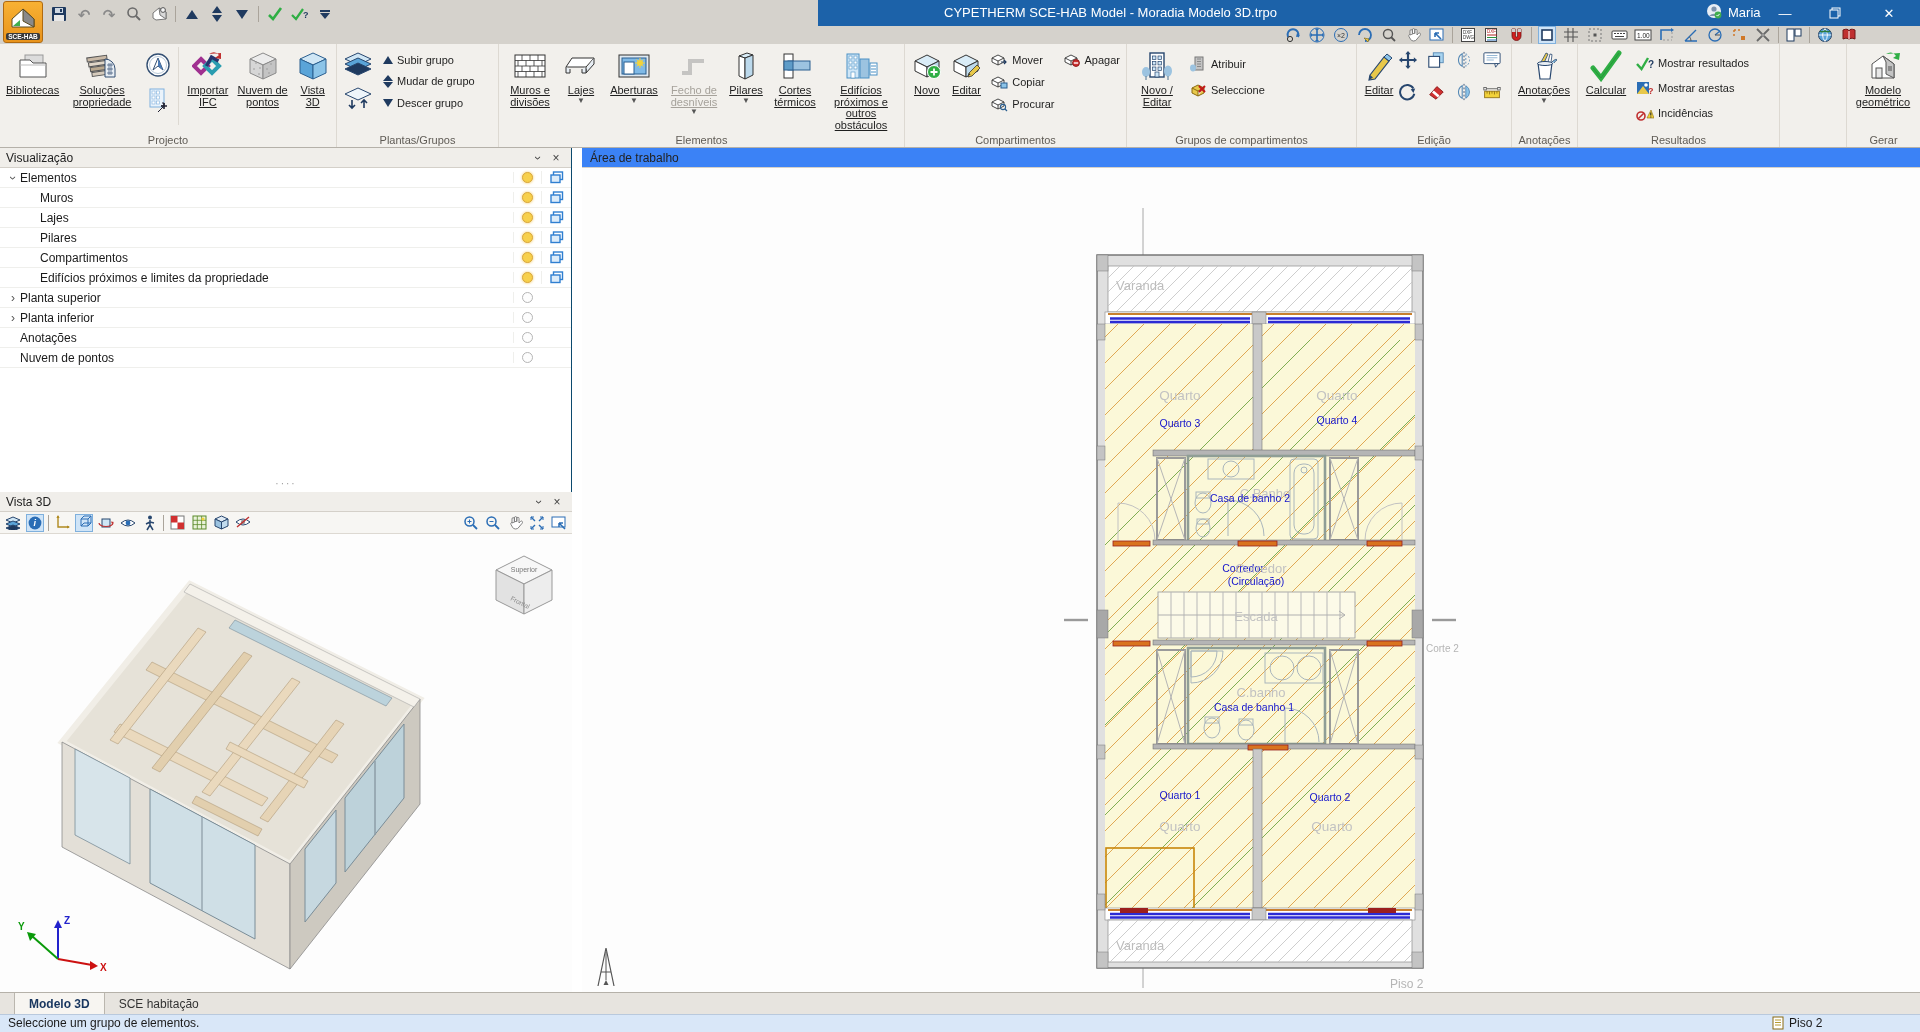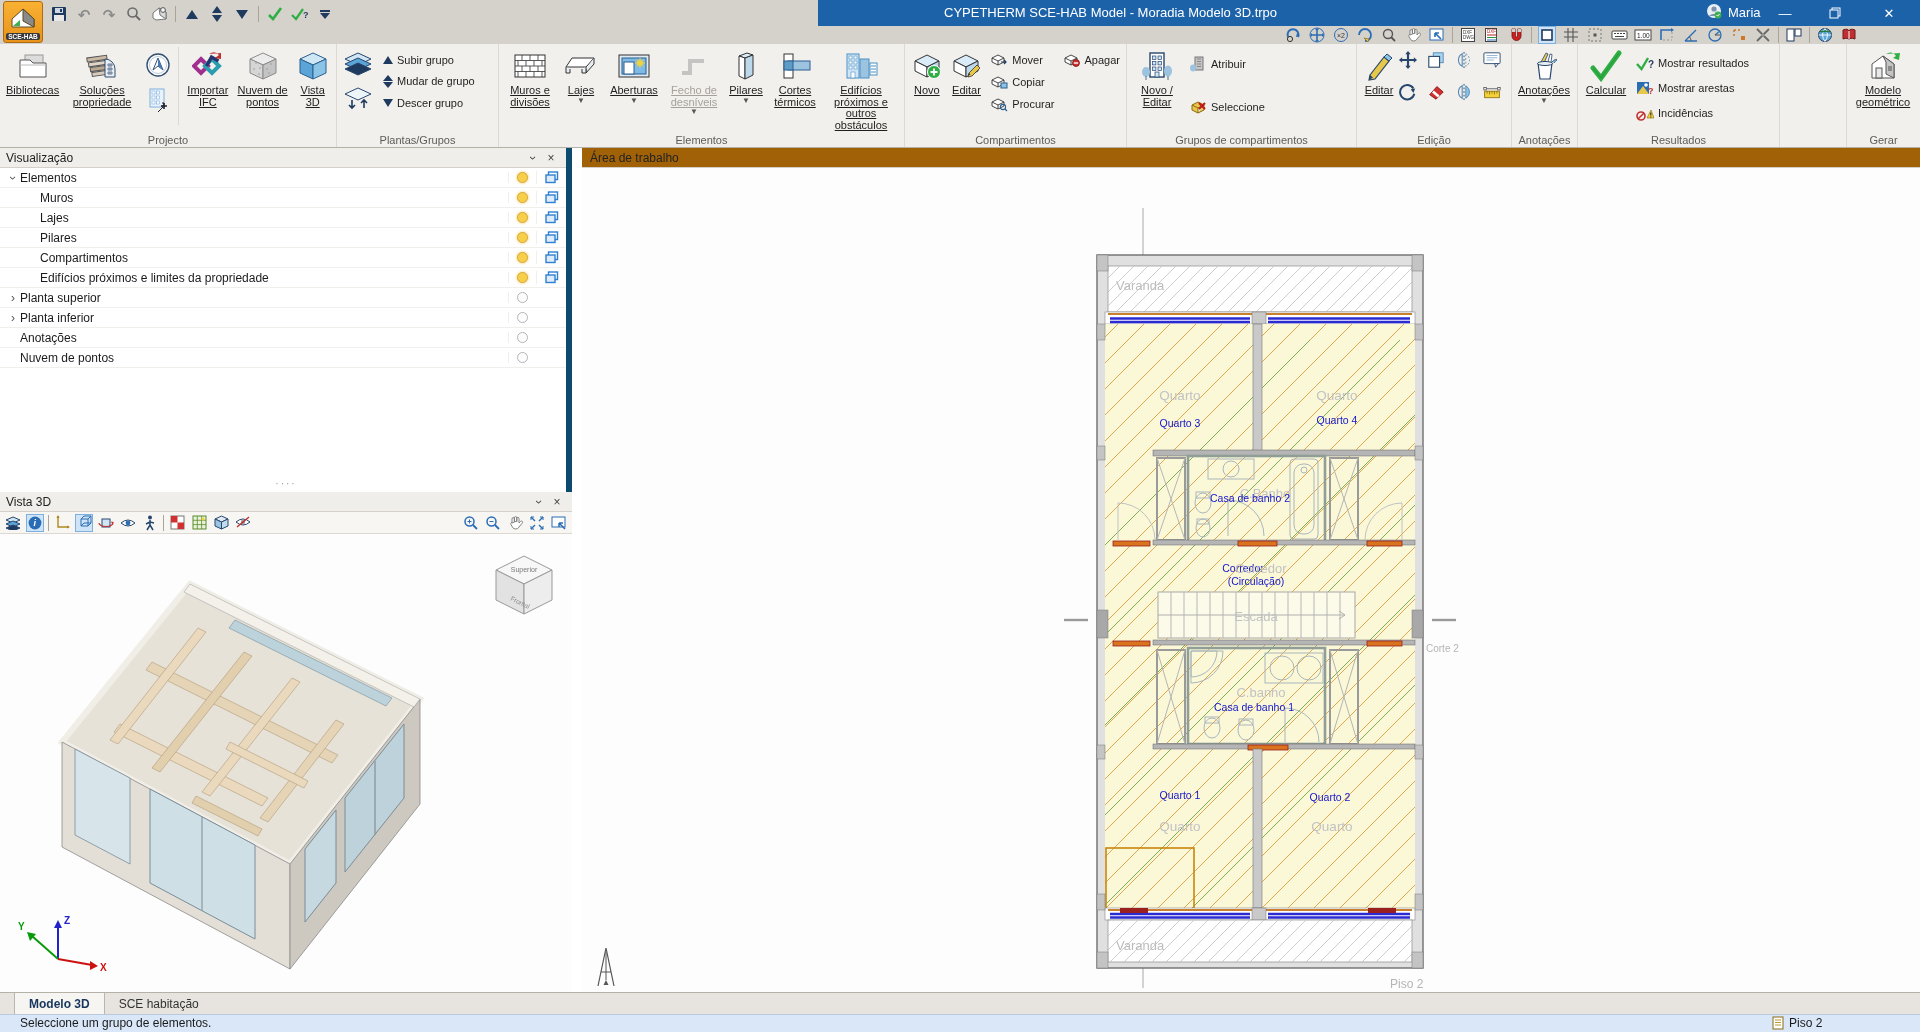--- a/index.html
+++ b/index.html
@@ -34,49 +34,49 @@
   .rb{display:flex;flex-direction:column;align-items:center;padding:2px 2px;cursor:pointer;}
   .rb .ic{height:34px;display:flex;align-items:center;justify-content:center;}
   .rb .lb{font-size:11px;line-height:11.5px;text-align:center;color:#1e1e1e;margin-top:2px;text-decoration:underline;}
   .rb.dis .lb{color:#a6a29b;}
   .rb.dis svg{opacity:.5;filter:grayscale(1);}
   .caret{font-size:8px;color:#555;line-height:6px;margin-top:1px;}
   .sb{display:flex;align-items:center;gap:4px;font-size:11px;color:#1e1e1e;padding:2.5px 4px;cursor:pointer;white-space:nowrap;}
   .col{display:flex;flex-direction:column;justify-content:flex-start;}
   .isep{width:1px;background:#ddd9d2;height:78px;margin:0 3px;}
   
-  #dock{position:absolute;left:0;top:148px;width:572px;height:844px;background:#fff;border-right:6px solid #0c4a6e;}
+  #dock{position:absolute;left:0;top:148px;width:572px;height:844px;background:#fff;border-right:1px solid #0c4a6e;}
   .phead{height:20px;background:#f0eeea;border-bottom:1px solid #d4d0c9;display:flex;align-items:center;font-size:12px;color:#222;padding:0 6px;}
   .phead .sp{flex:1;}
   .phctl{width:18px;text-align:center;color:#444;cursor:pointer;font-size:12px;}
   .trow{height:20px;display:flex;align-items:center;border-bottom:1px solid #efefec;font-size:12px;color:#1a1a1a;cursor:pointer;}
   .chev{width:14px;text-align:center;color:#555;font-size:12px;}
   .chev.exp{transform:rotate(90deg);}
   .tlbl{flex:1;white-space:nowrap;overflow:hidden;}
   .bulbcell{width:28px;display:flex;justify-content:center;border-left:1px solid #efefec;}
   .laycell{width:30px;display:flex;justify-content:center;border-left:1px solid #efefec;}
   .bulb{width:11px;height:11px;border-radius:50%;}
   .bulb.on{background:#f7d04a;border:1px solid #d9a73c;box-shadow:0 0 3px #f0c65a;}
   .bulb.off{background:#fdfdfd;border:1px solid #b5b5b5;}
   #split1{position:absolute;left:0;top:332px;width:572px;height:12px;text-align:center;color:#9a9a9a;font-size:10px;line-height:8px;letter-spacing:2px;cursor:row-resize;}
   
   #v3dhead{position:absolute;left:0;top:344px;width:572px;}
   #v3dtools{position:absolute;left:0;top:364px;width:572px;height:22px;background:#f7f6f3;border-bottom:1px solid #ddd9d2;display:flex;align-items:center;padding:0 4px;gap:4px;}
   #v3dtools .sp{flex:1;}
   #viewport{position:absolute;left:0;top:386px;width:572px;height:458px;background:#fdfdfd;}
   
   #main{position:absolute;left:582px;top:148px;width:1338px;height:844px;background:#fdfdfd;}
-  #wahead{height:20px;background:#a16207;border-bottom:1px solid #d4d0c9;font-size:12px;color:#222;display:flex;align-items:center;padding:0 8px;}
+  #wahead{height:20px;background:#3b82f6;border-bottom:1px solid #d4d0c9;font-size:12px;color:#222;display:flex;align-items:center;padding:0 8px;}
   #canvas{position:absolute;left:0;top:20px;width:1338px;height:824px;background:#fdfdfd;}
   
   #tabsrow{position:absolute;left:0;top:992px;width:1920px;height:22px;background:#e7e4df;border-top:1px solid #b5b1a9;display:flex;align-items:stretch;}
   .tab{display:flex;align-items:center;padding:0 14px;font-size:12px;color:#333;cursor:pointer;}
   .tab.sel{background:#f7f5f1;border-right:1px solid #bab6ae;border-left:1px solid #bab6ae;color:#17355e;font-weight:bold;}
   #statusrow{position:absolute;left:0;top:1014px;width:1920px;height:18px;background:#d9e7f8;border-top:1px solid #b9c9dd;font-size:12px;color:#1a1a1a;}
-  #statusmsg{position:absolute;left:20px;top:1px;}
+  #statusmsg{position:absolute;left:8px;top:1px;}
   #floorind{position:absolute;left:1772px;top:1px;display:flex;gap:5px;align-items:center;}
   text{font-family:"Liberation Sans","DejaVu Sans",sans-serif;}
 </style>
 </head>
 <body>
 
 <div id="topbar">
   <div id="appbtn">
     <span>
       <svg width="26" height="22" viewBox="0 0 26 22">
@@ -621,21 +621,21 @@
               <rect x="15" y="22" width="4" height="5"></rect>
             </g>
             <ellipse cx="6" cy="22" rx="4" ry="5" fill="#9cc3e0"></ellipse>
             <rect x="5.4" y="26" width="1.2" height="4" fill="#6a88a0"></rect>
             <ellipse cx="28" cy="21" rx="4" ry="5.5" fill="#9cc3e0"></ellipse>
             <rect x="27.4" y="26" width="1.2" height="4" fill="#6a88a0"></rect>
           </svg>
         </span>
       <span class="lb">Novo / Editar</span>
     </div>
-    <div class="col" style="gap:22px;padding-top:6px">
+    <div class="col" style="gap:5px;padding-top:6px">
       <span class="sb">
           <svg width="18" height="16" viewBox="0 0 18 16">
             <rect x="6" y="1" width="8" height="13" fill="#c4c4c4" stroke="#777"></rect>
             <path d="M8 3 h4 M8 5.5 h4 M8 8 h4 M8 10.5 h4" stroke="#888"></path>
             <ellipse cx="4" cy="12" rx="3" ry="3.4" fill="#9cc3e0"></ellipse>
           </svg>
           <span>Atribuir</span>
         </span>
       <span class="sb">
           <svg width="18" height="16" viewBox="0 0 18 16">

